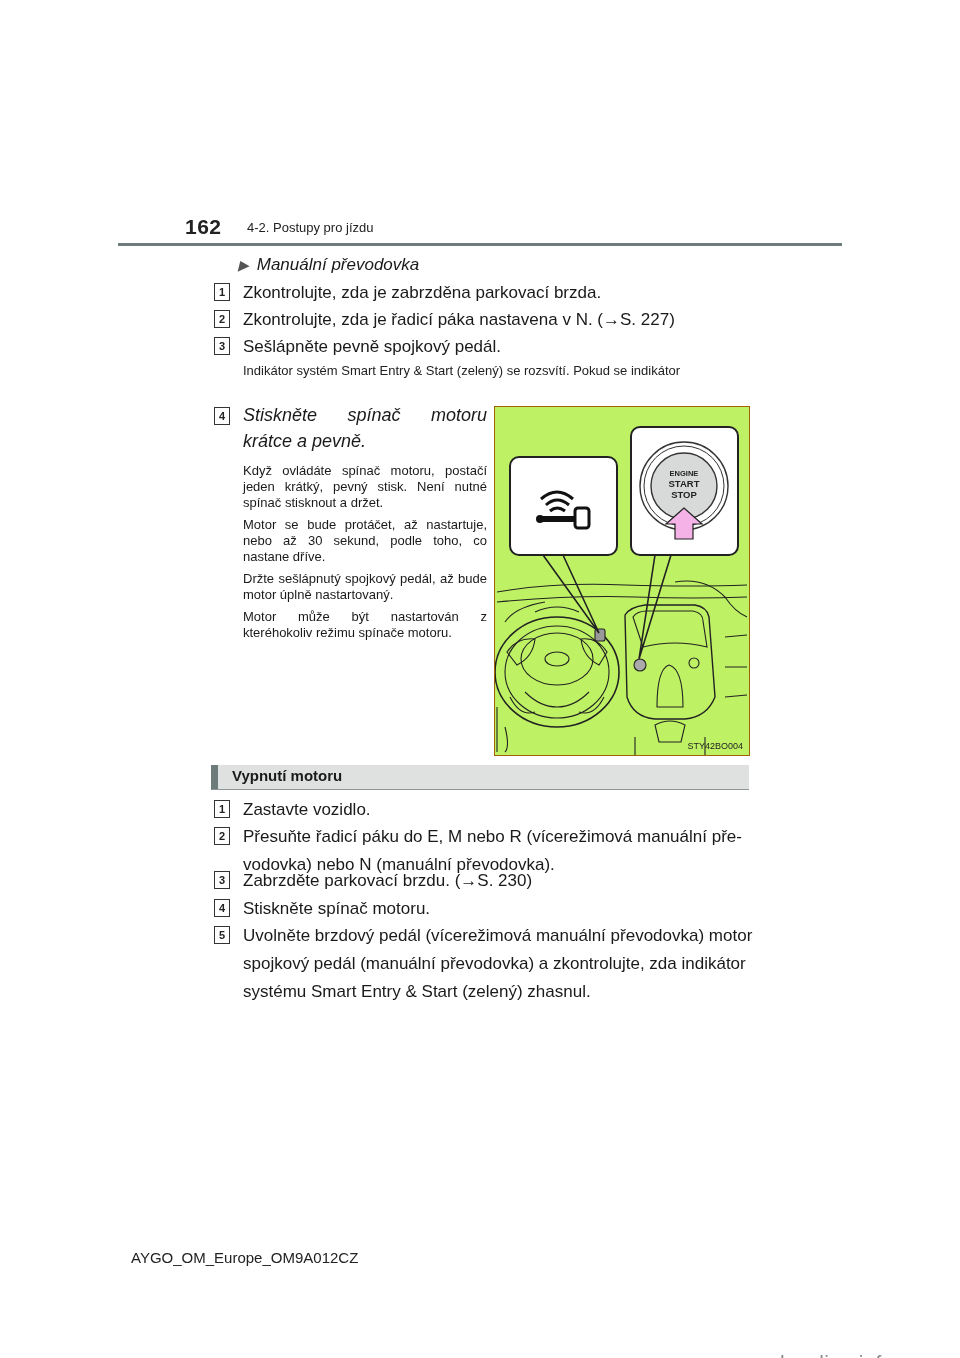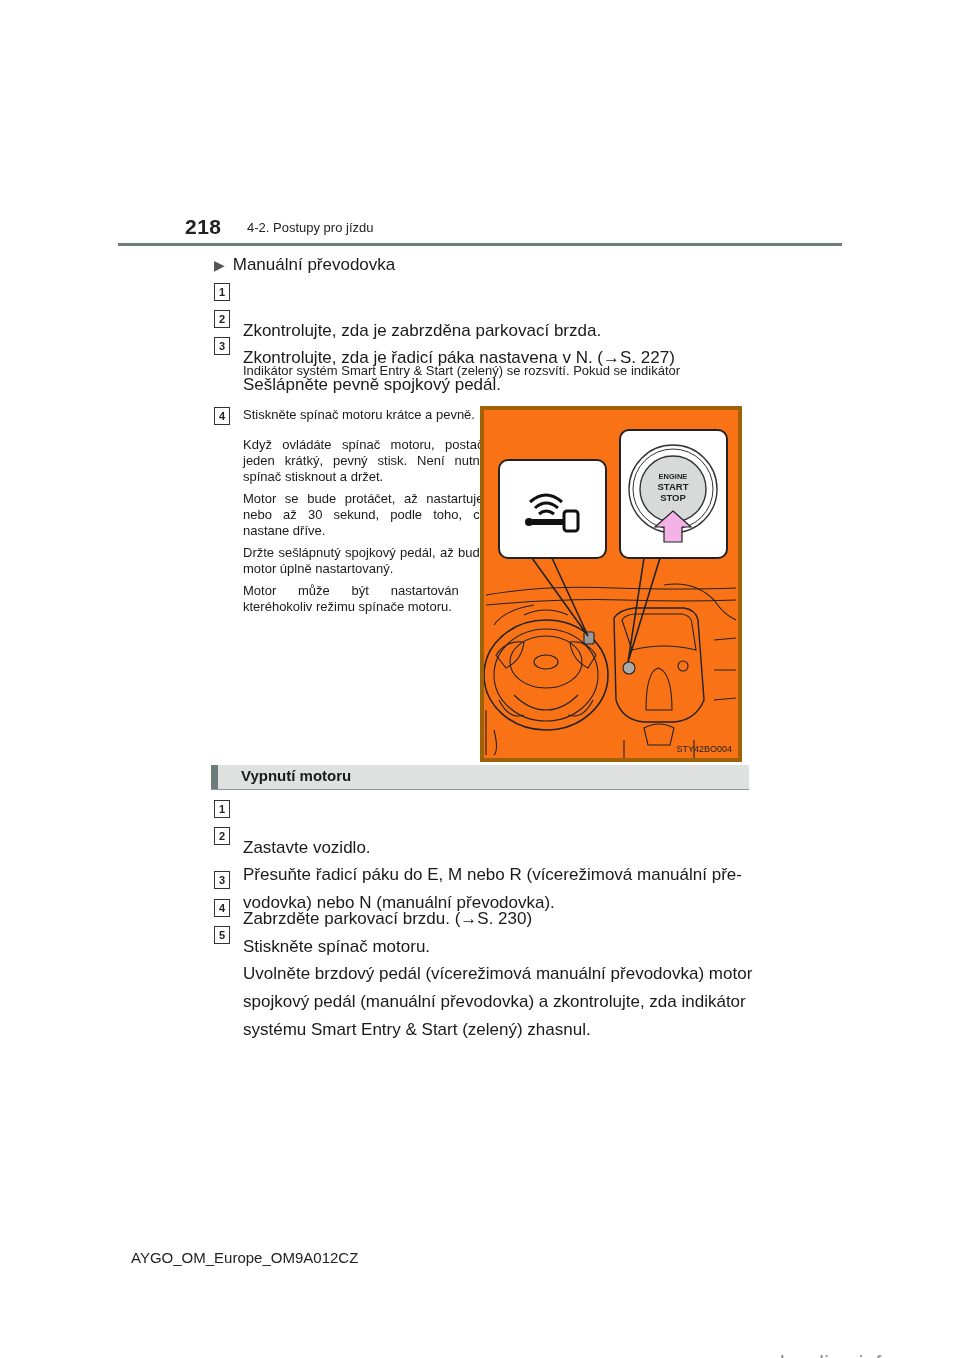--- a/index.html
+++ b/index.html
@@ -6,50 +6,50 @@
   body { width:960px; height:1358px; position:relative; overflow:hidden;
          font-family:"Liberation Sans", sans-serif; color:#1a1a1a; }
   .abs { position:absolute; }
 
   
   #page-num { left:185px; top:215px; font-size:21px; font-weight:bold; color:#222; letter-spacing:0.5px; }
   #section-title { left:247px; top:220px; font-size:13px; color:#222; }
   #header-rule { left:118px; top:243px; width:724px; height:3px; background:#6e7c7c; }
 
   .tri { font-size:14px; color:#555; display:inline-block; width:14px; }
-  .h-trans { left:214px; top:255px; font-size:17px; }
+  .h-trans { left:238px; top:255px; font-size:17px;font-style:italic; }
 
   .step { position:absolute; left:214px; font-size:17px; line-height:25px; }
   .step .num { position:absolute; left:0; top:3px; width:14px; height:16px; border:1.3px solid #333;
                font-size:11px; font-weight:bold; text-align:center; line-height:16px; color:#222; }
-  .step .txt { position:absolute; left:29px; top:0; white-space:nowrap;margin-top:38px; }
+  .step .txt { position:absolute; left:29px; top:0; white-space:nowrap; }
 
   .note { position:absolute; left:243px; font-size:13px; line-height:16px; color:#222;text-align:center; }
 
   
   .col { position:absolute; left:243px; width:244px; }
-  .col .lead { font-size:13px; line-height:26px; text-align:justify; }
+  .col .lead { font-size:18px; line-height:26px; text-align:justify;font-style:italic; }
   .col .p { font-size:13px; line-height:16px; text-align:justify; text-align-last:left; margin-bottom:6px; }
 
   
-  #figure { left:480px; top:406px; width:254px; height:348px; border:4px solid #a16207; background:#f97316; }
+  #figure { left:494px; top:406px; width:254px; height:348px; border:1px solid #a16207; background:#bef264; }
   #fig-code { position:absolute; right:6px; bottom:4px; font-size:9px; color:#222; }
 
   
   #sec2 { left:211px; top:765px; width:538px; height:24px; background:#dfe1e1; border-bottom:1.5px solid #8c9696; }
   #sec2 .bar { position:absolute; left:0; top:0; width:7px; height:100%; background:#6e7b7b; }
-  #sec2 .t { position:absolute; left:30px; top:2px; font-size:15px; font-weight:bold; color:#1a1a1a; }
+  #sec2 .t { position:absolute; left:21px; top:2px; font-size:15px; font-weight:bold; color:#1a1a1a; }
 
   #footer { left:131px; top:1227px; font-size:15px; color:#222;margin-top:22px; }
   #watermark { left:685px; top:1323px; font-size:21px; color:#8a8a8a; letter-spacing:0.2px;margin-top:28px; }
 </style>
 </head>
 <body>
 
-<div class="abs" id="page-num">218</div>
+<div class="abs" id="page-num">162</div>
 <div class="abs" id="section-title">4-2. Postupy pro jízdu</div>
 <div class="abs" id="header-rule"></div>
 
 <div class="abs h-trans">
   <span class="tri">▶</span>
   <span>Manuální převodovka</span>
 </div>
 
 <div class="step" style="top:280px;">
   <span class="num">1</span>

